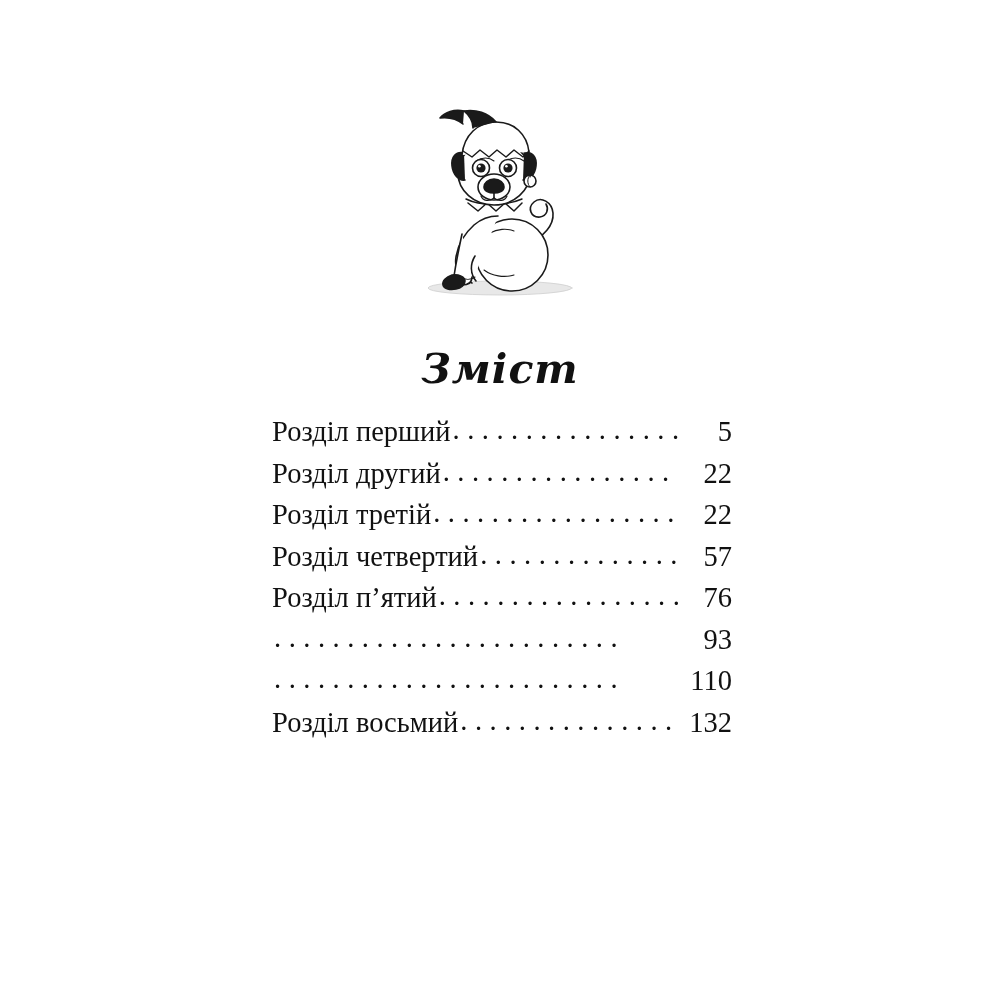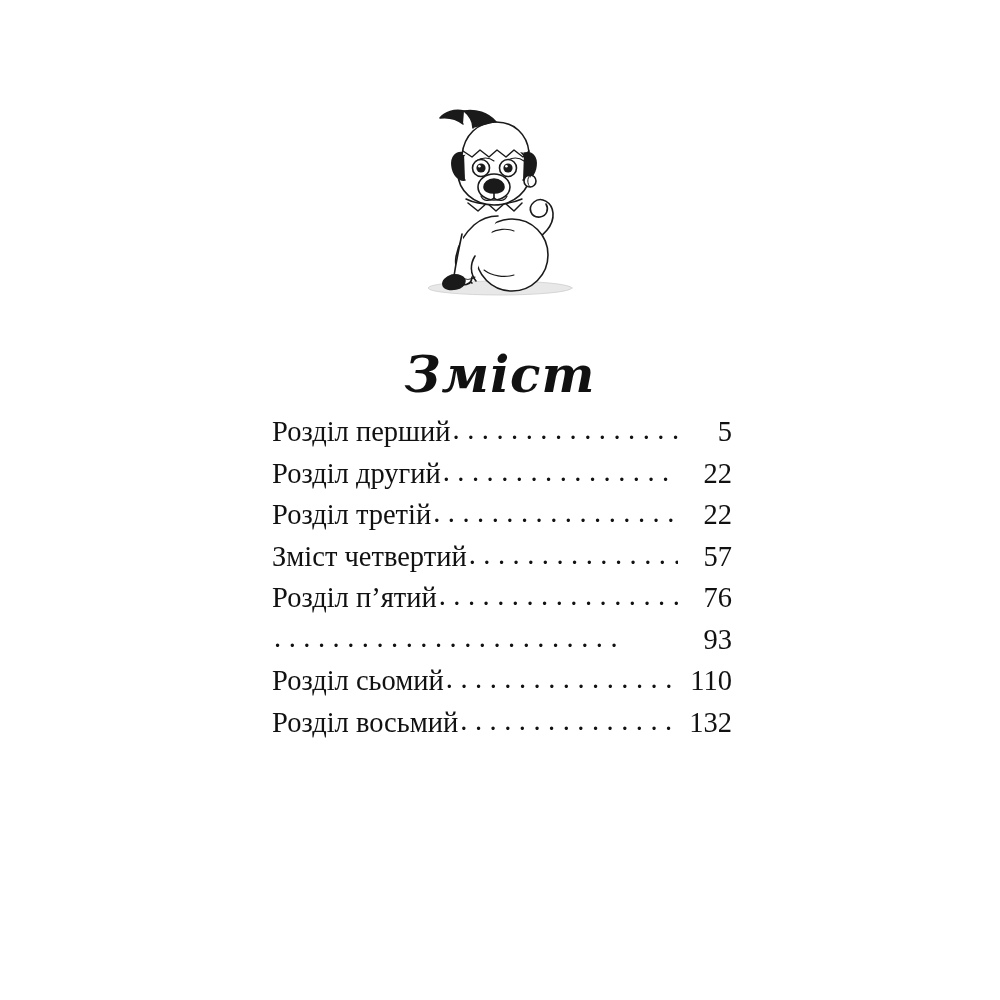--- a/index.html
+++ b/index.html
@@ -38,21 +38,21 @@
   
   .toc-title {
     position: absolute;
     left: 0;
     top: 345px;
     width: 1000px;
     text-align: center;
     font-family: "DejaVu Serif", serif;
     font-style: italic;
     font-weight: 700;
-    font-size: 50px;
+    font-size: 41px;
     letter-spacing: 1px;
     color: #111111;
   }
 
   
   .toc-list {
     position: absolute;
     left: 272px;
     top: 418px;
     width: 460px;
@@ -163,38 +163,37 @@
       <span class="toc-page">22</span>
     </div>
 
     <div class="toc-row">
       <span class="toc-label">Розділ третій</span>
       <span class="toc-dots">........................</span>
       <span class="toc-page">22</span>
     </div>
 
     <div class="toc-row">
-      <span class="toc-label">Зміст четвертий</span>
+      <span class="toc-label">Розділ четвертий</span>
       <span class="toc-dots">........................</span>
       <span class="toc-page">57</span>
     </div>
 
     <div class="toc-row">
       <span class="toc-label">Розділ п’ятий</span>
       <span class="toc-dots">........................</span>
       <span class="toc-page">76</span>
     </div>
 
     <div class="toc-row">
       <span class="toc-dots">........................</span>
       <span class="toc-page">93</span>
     </div>
 
     <div class="toc-row">
-      <span class="toc-label">Розділ сьомий</span>
       <span class="toc-dots">........................</span>
       <span class="toc-page">110</span>
     </div>
 
     <div class="toc-row">
       <span class="toc-label">Розділ восьмий</span>
       <span class="toc-dots">........................</span>
       <span class="toc-page">132</span>
     </div>
 

